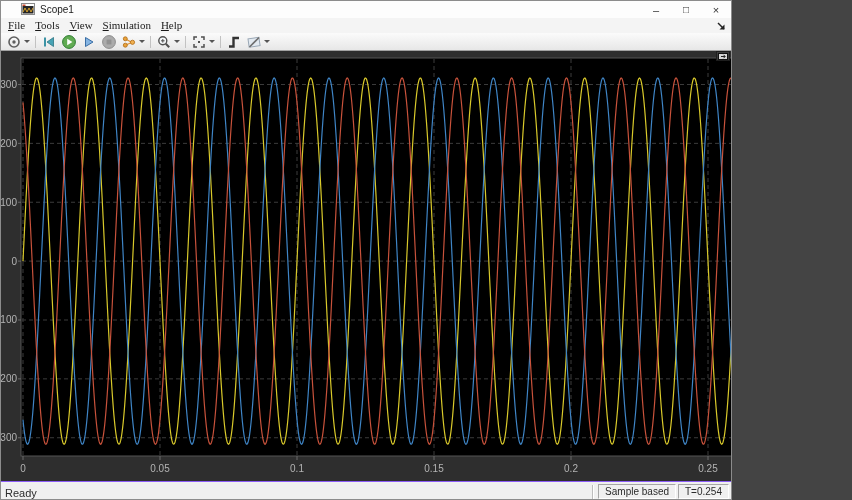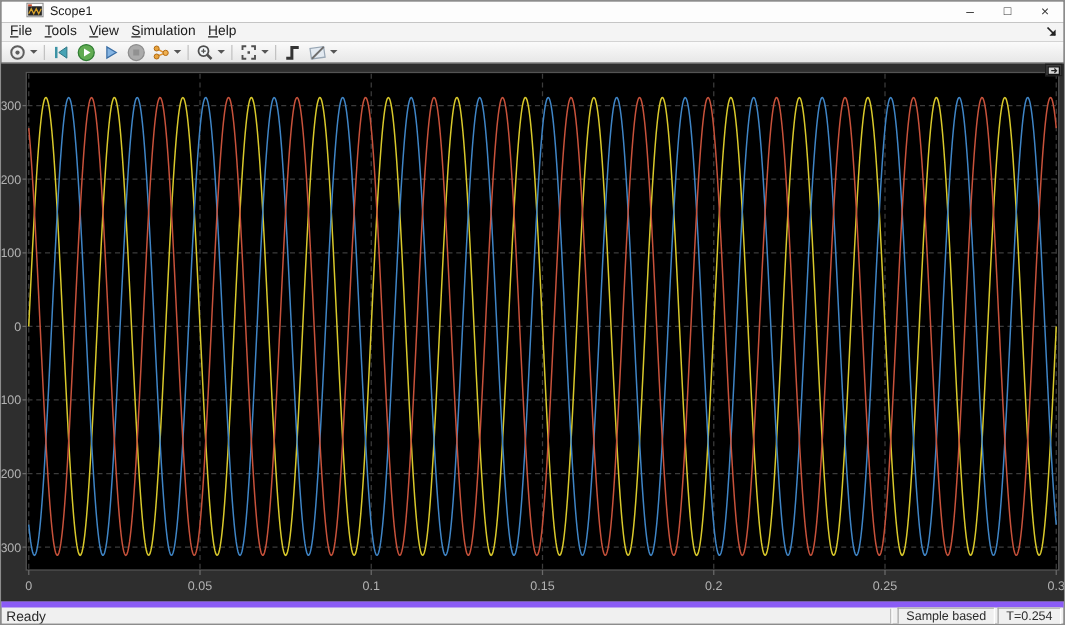--- a/index.html
+++ b/index.html
@@ -1,33 +1,33 @@
 <!DOCTYPE html>
 <html><head>
 <meta charset="utf-8">
 <style>
   * { margin:0; padding:0; box-sizing:border-box; }
   html,body { width:852px; height:500px; background:#444; }
   body { font-family:"Liberation Sans", sans-serif; -webkit-font-smoothing:antialiased; }
-  .window { position:relative; width:852px; height:500px; background:#2e2e2e;
+  .window { position:relative; width:732px; height:500px; background:#2e2e2e;
             border:1px solid #8c8c8c; overflow:hidden; display:flex; flex-direction:column; }
 
   
   .titlebar { height:17px; background:#fdfdfd; display:flex; align-items:center; flex:0 0 auto; }
   .title-left { display:flex; align-items:center; gap:5px; padding-left:20px; }
   .titlebar .title-text { font-size:10px; color:#1a1a1a; }
   .win-controls { margin-left:auto; display:flex; height:100%; }
   .win-btn { width:30px; height:17px; display:flex; align-items:center; justify-content:center;
              font-size:11px; color:#333; cursor:default; }
   .win-btn.max { font-size:10px; }
 
   
   .menubar { height:15px; background:#f4f4f4; display:flex; align-items:center;
              padding-left:2px; flex:0 0 auto; position:relative; }
-  .menu-item { font-size:11px; color:#1a1a1a; padding:0 5px; line-height:15px; cursor:default; }
+  .menu-item { font-size:11px; color:#1a1a1a; padding:0 5px; line-height:15px; cursor:default;font-family:Liberation Serif, serif; }
   .menu-item .ul { text-decoration:underline; }
   .dock-arrow { position:absolute; right:3px; top:1px; width:13px; height:13px; }
 
   
   .toolbar { height:18px; background:linear-gradient(#fbfbfb,#e7e7e7);
              border-bottom:1px solid #a2a2a2; display:flex; align-items:center;
              padding-left:3px; flex:0 0 auto; }
   .tbtn { display:flex; align-items:center; height:16px; padding:0 1px; margin:0 1px; cursor:default; }
   .tbtn svg { display:block; }
   .caret { width:0; height:0; border-left:3px solid transparent; border-right:3px solid transparent;
@@ -35,22 +35,22 @@
   .tsep { width:1px; height:12px; background:#c2c2c2; margin:0 3px; }
 
   
   .scope-area { position:relative; height:430px; background:#2e2e2e; flex:0 0 auto; }
   .scope-area svg.plot { position:absolute; left:0; top:0; }
   .axes-expand-btn { position:absolute; top:0; right:1px; width:14px; height:10px;
                      background:#3c3c3c; border:1px solid #1d1d1d; display:flex;
                      align-items:center; justify-content:center; cursor:default; }
 
   
-  .statusbar { height:20px; background:#f0f0f0; border-top:5px solid #8b5cf6;
-               display:flex; align-items:center; flex:1 1 auto; padding:0 2px 0 4px; }
+  .statusbar { height:20px; background:#f0f0f0; border-top:1px solid #8b5cf6;
+               display:flex; align-items:flex-end; flex:1 1 auto; padding:0 2px 0 4px; }
   .status-ready { font-size:11px; color:#2b2b2b; }
   .status-right { margin-left:auto; display:flex; align-items:center; gap:2px;padding-left:28px; }
   .status-sep { width:2px; height:14px; border-left:1px solid #bdbdbd; border-right:1px solid #fff; margin-right:2px; }
   .status-cell { font-size:10px; color:#2b2b2b; height:15px; line-height:13px; padding:0 6px;
                  border:1px solid; border-color:#a6a6a6 #ffffff #ffffff #a6a6a6; background:#f0f0f0; }
 </style>
 </head>
 <body>
 
 <div class="window">

